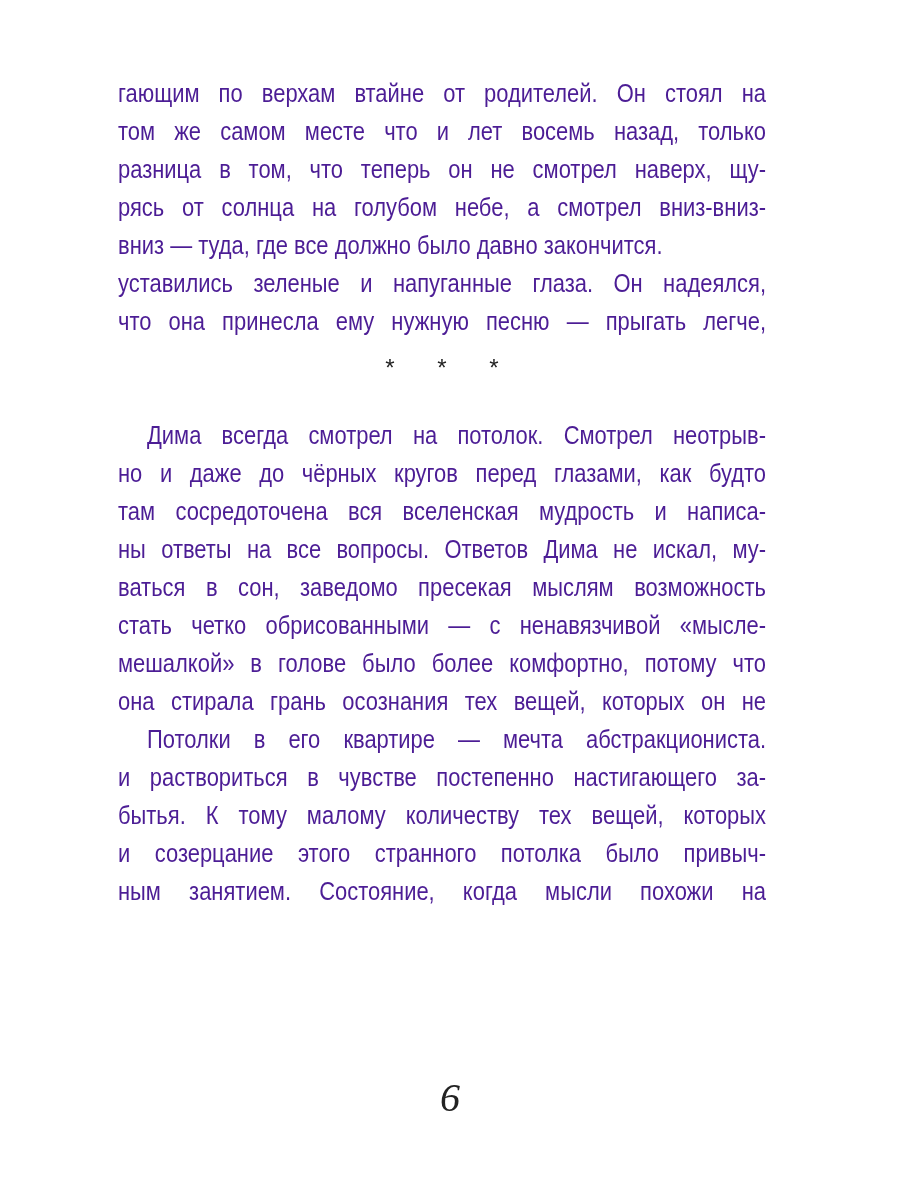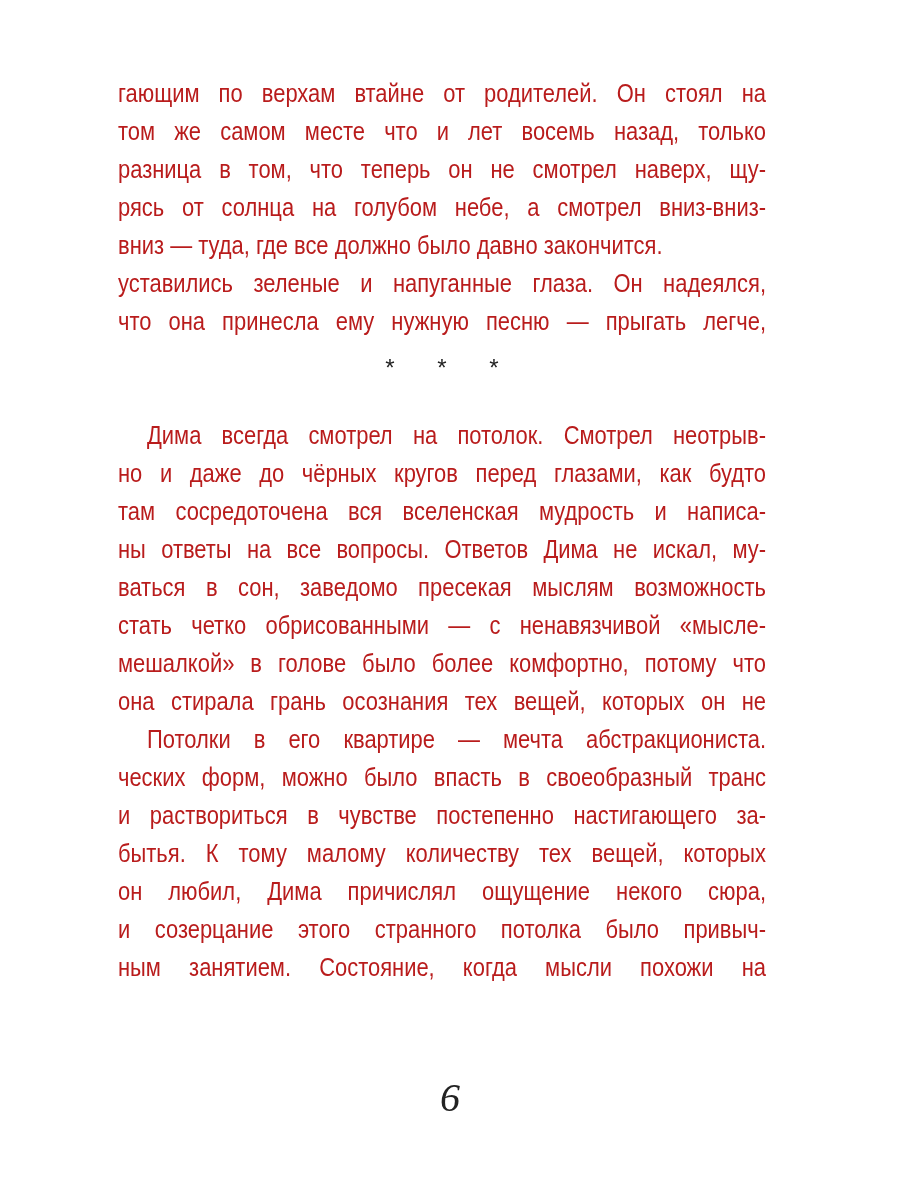--- a/index.html
+++ b/index.html
@@ -23,21 +23,21 @@
     position: absolute;
     left: 118px;
     top: 74px;
     width: 648px;
   }
   .line {
     height: 38px;
     line-height: 38px;
     font-family: "Liberation Sans", "DejaVu Sans", sans-serif;
     font-size: 25.5px;
-    color: #b91c1c;
+    color: #4c1d95;
     white-space: nowrap;
     overflow: visible;
   }
   .line .inner {
     display: inline-block;
     transform-origin: left center;
     white-space: nowrap;
   }
   .line.justify .inner {
     width: 100%;
@@ -103,24 +103,22 @@
       <div class="line justify"><span class="inner" style="width: 753.488px; text-align-last: justify; text-align: justify; transform: scaleX(0.86);">там сосредоточена вся вселенская мудрость и написа-</span></div>
       <div class="line justify"><span class="inner" style="width: 753.488px; text-align-last: justify; text-align: justify; transform: scaleX(0.86);">ны ответы на все вопросы. Ответов Дима не искал, му-</span></div>
       <div class="line justify"><span class="inner" style="width: 753.488px; text-align-last: justify; text-align: justify; transform: scaleX(0.86);">ваться в сон, заведомо пресекая мыслям возможность</span></div>
       <div class="line justify"><span class="inner" style="width: 753.488px; text-align-last: justify; text-align: justify; transform: scaleX(0.86);">стать четко обрисованными — с ненавязчивой «мысле-</span></div>
       <div class="line justify"><span class="inner" style="width: 753.488px; text-align-last: justify; text-align: justify; transform: scaleX(0.86);">мешалкой» в голове было более комфортно, потому что</span></div>
       <div class="line justify"><span class="inner" style="width: 753.488px; text-align-last: justify; text-align: justify; transform: scaleX(0.86);">она стирала грань осознания тех вещей, которых он не</span></div>
     </div>
 
     <div class="paragraph">
       <div class="line justify indent"><span class="inner" style="width: 719.767px; text-align-last: justify; text-align: justify; transform: scaleX(0.86);">Потолки в его квартире — мечта абстракциониста.</span></div>
-      <div class="line justify"><span class="inner" style="width: 753.488px; text-align-last: justify; text-align: justify; transform: scaleX(0.86);">ческих форм, можно было впасть в своеобразный транс</span></div>
       <div class="line justify"><span class="inner" style="width: 753.488px; text-align-last: justify; text-align: justify; transform: scaleX(0.86);">и раствориться в чувстве постепенно настигающего за-</span></div>
       <div class="line justify"><span class="inner" style="width: 753.488px; text-align-last: justify; text-align: justify; transform: scaleX(0.86);">бытья. К тому малому количеству тех вещей, которых</span></div>
-      <div class="line justify"><span class="inner" style="width: 753.488px; text-align-last: justify; text-align: justify; transform: scaleX(0.86);">он любил, Дима причислял ощущение некого сюра,</span></div>
       <div class="line justify"><span class="inner" style="width: 753.488px; text-align-last: justify; text-align: justify; transform: scaleX(0.86);">и созерцание этого странного потолка было привыч-</span></div>
       <div class="line justify"><span class="inner" style="width: 753.488px; text-align-last: justify; text-align: justify; transform: scaleX(0.86);">ным занятием. Состояние, когда мысли похожи на</span></div>
     </div>
 
   </div>
 
   <div class="page-number">6</div>
 </div>
 
 </body></html>

